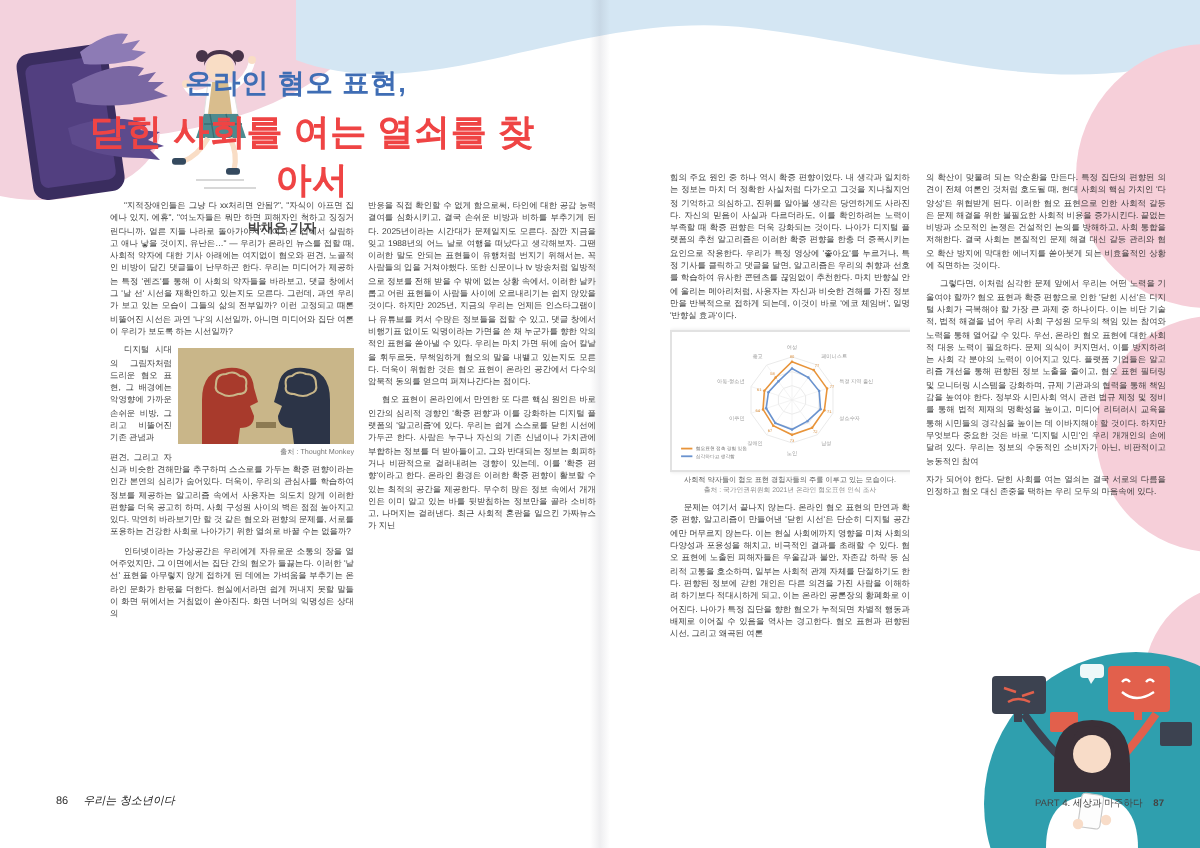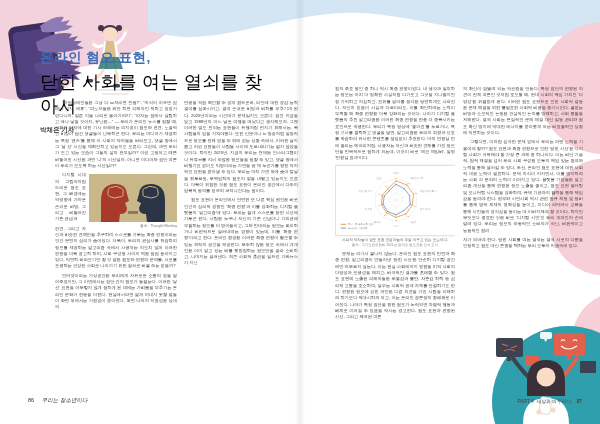--- a/index.html
+++ b/index.html
@@ -12,23 +12,23 @@
   #circle-r1{left:538px;top:22px;width:132px;height:132px;background:#f6cfd9;}
   #circle-r2{left:548px;top:158px;width:118px;height:118px;background:#f6cfd9;}
   #circle-br-pink{left:572px;top:292px;width:96px;height:96px;background:#f6cfd9;}
   #circle-br-teal{left:492px;top:326px;width:152px;height:152px;background:#2f9fae;}
   #wave-top{position:absolute;left:0;top:0;width:600px;height:70px;}
   #fold{position:absolute;left:295px;top:0;width:10px;height:424px;
         background:linear-gradient(to right,rgba(0,0,0,0),rgba(90,90,110,.10),rgba(0,0,0,0));}
   
   #hero{position:absolute;left:6px;top:4px;width:142px;height:102px;}
   
-  #title-block{position:absolute;left:40px;top:33px;width:232px;text-align:left;margin-top:16px;}
+  #title-block{position:absolute;left:40px;top:33px;width:232px;text-align:center;}
   #title-accent{font-size:13.5px;font-weight:bold;color:#3f6db4;margin-right:16px;letter-spacing:.5px;}
-  #title-main{font-size:18px;font-weight:normal;color:#000000;margin-top:3px;letter-spacing:.3px;}
+  #title-main{font-size:18px;font-weight:bold;color:#ef4444;margin-top:3px;letter-spacing:.3px;}
   #byline{font-size:6.5px;color:#444;margin-top:8px;padding-right:30px;font-weight:bold;}
   
   .col{position:absolute;font-size:4.2px;line-height:1.5;text-align:justify;word-break:break-all;
        color:#3a3a3a;overflow:hidden;}
   #lc1{left:55px;top:100px;width:122px;height:292px;}
   #lc2{left:184px;top:100px;width:114px;height:292px;}
   #rc1{left:335px;top:86px;width:120px;height:306px;}
   #rc2{left:463px;top:86px;width:120px;height:306px;}
   .col p{margin:0 0 3px 0;text-indent:7px;}
   .col p.cont{text-indent:0;}

